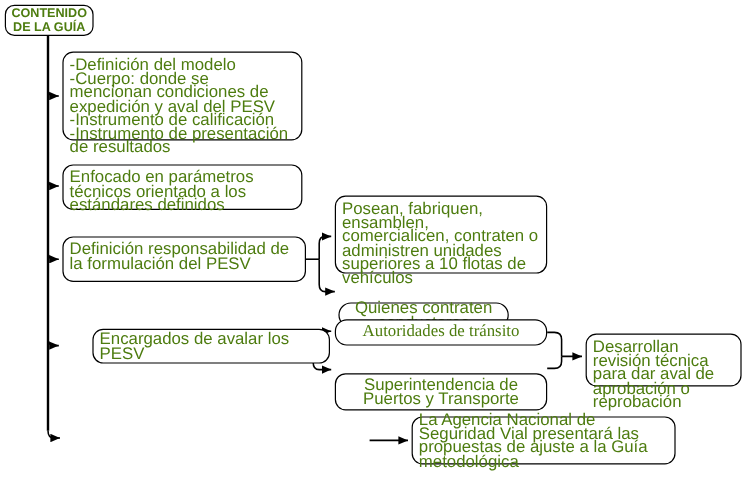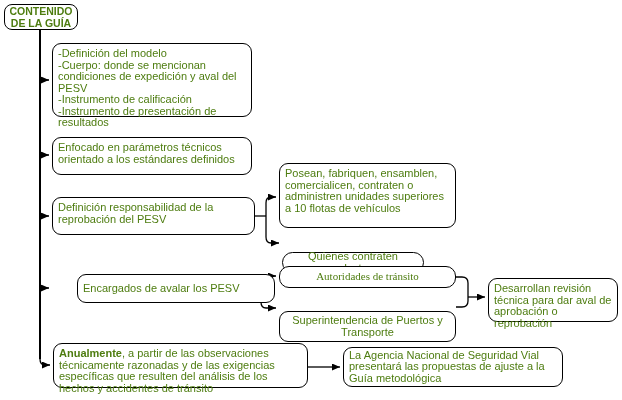--- a/index.html
+++ b/index.html
@@ -3,21 +3,21 @@
 <meta charset="utf-8">
 <style>
   html,body{margin:0;padding:0;background:#fff;}
   #canvas{
     position:relative;width:622px;height:400px;background:#ffffff;overflow:hidden;
     font-family:"Liberation Sans","DejaVu Sans",sans-serif;color:#4d7c0f;
   }
   #wires{position:absolute;left:0;top:0;width:622px;height:400px;}
   .node{
     position:absolute;box-sizing:border-box;border:1.3px solid #000;border-radius:9px;
-    background:#fff;font-size:11px;line-height:11.5px;padding:4px 5px;
+    background:#fff;font-size:14px;line-height:11.5px;padding:4px 5px;
     white-space:pre-line;
   }
   .node.center{display:flex;align-items:center;justify-content:center;text-align:center;padding:2px 4px;}
   .node.vcenter{display:flex;align-items:center;text-align:left;}
   .title{
     font-weight:bold;font-size:10.5px;line-height:12px;border-radius:8px;
     display:flex;align-items:center;justify-content:center;text-align:center;padding:1px 2px;
   }
   .bold-lead{font-weight:bold;}
 </style>
@@ -59,33 +59,30 @@
   <div class="node title" style="left:4px;top:4px;width:74px;height:26px;">CONTENIDO
 DE LA GUÍA</div>
 
   <div class="node" style="left:52px;top:43px;width:200px;height:74px;">-Definición del modelo
 -Cuerpo: donde se mencionan condiciones de expedición y aval del PESV
 -Instrumento de calificación
 -Instrumento de presentación de resultados</div>
 
   <div class="node" style="left:52px;top:137px;width:200px;height:38px;">Enfocado en parámetros técnicos orientado a los estándares definidos</div>
 
-  <div class="node" style="left:52px;top:197px;width:203px;height:38px;">Definición responsabilidad de la reprobación del PESV</div>
+  <div class="node" style="left:52px;top:197px;width:203px;height:38px;">Definición responsabilidad de la formulación del PESV</div>
 
   <div class="node" style="left:279px;top:163px;width:177px;height:65px;">Posean, fabriquen, ensamblen, comercialicen, contraten o administren unidades superiores a 10 flotas de vehículos</div>
 
   <div class="node center" style="left:282px;top:252px;width:142px;height:21px;border-radius:11px;">Quienes contraten conductores</div>
 
   <div class="node vcenter" style="left:52px;top:274px;width:198px;height:29px;margin-left:25px;">Encargados de avalar los PESV</div>
 
   <div class="node center" style="left:279px;top:266px;width:177px;height:22px;border-radius:10px;font-family:Liberation Serif, serif;">Autoridades de tránsito</div>
 
   <div class="node center" style="left:279px;top:292px;width:177px;height:31px;margin-top:19px;">Superintendencia de Puertos y Transporte</div>
 
   <div class="node" style="left:488px;top:278px;width:130px;height:44px;">Desarrollan revisión técnica para dar aval de aprobación o reprobación</div>
 
-  <div class="node" style="left:53px;top:343px;width:255px;height:45px;white-space:normal;">
-    <span class="bold-lead">Anualmente</span><span>, a partir de las observaciones técnicamente razonadas y de las exigencias específicas que resulten del análisis de los hechos y accidentes de tránsito</span>
-  </div>
 
   <div class="node vcenter" style="left:343px;top:347px;width:220px;height:40px;white-space:normal;">La Agencia Nacional de Seguridad Vial presentará las propuestas de ajuste a la Guía metodológica</div>
 
 </div>
 
 </body></html>

